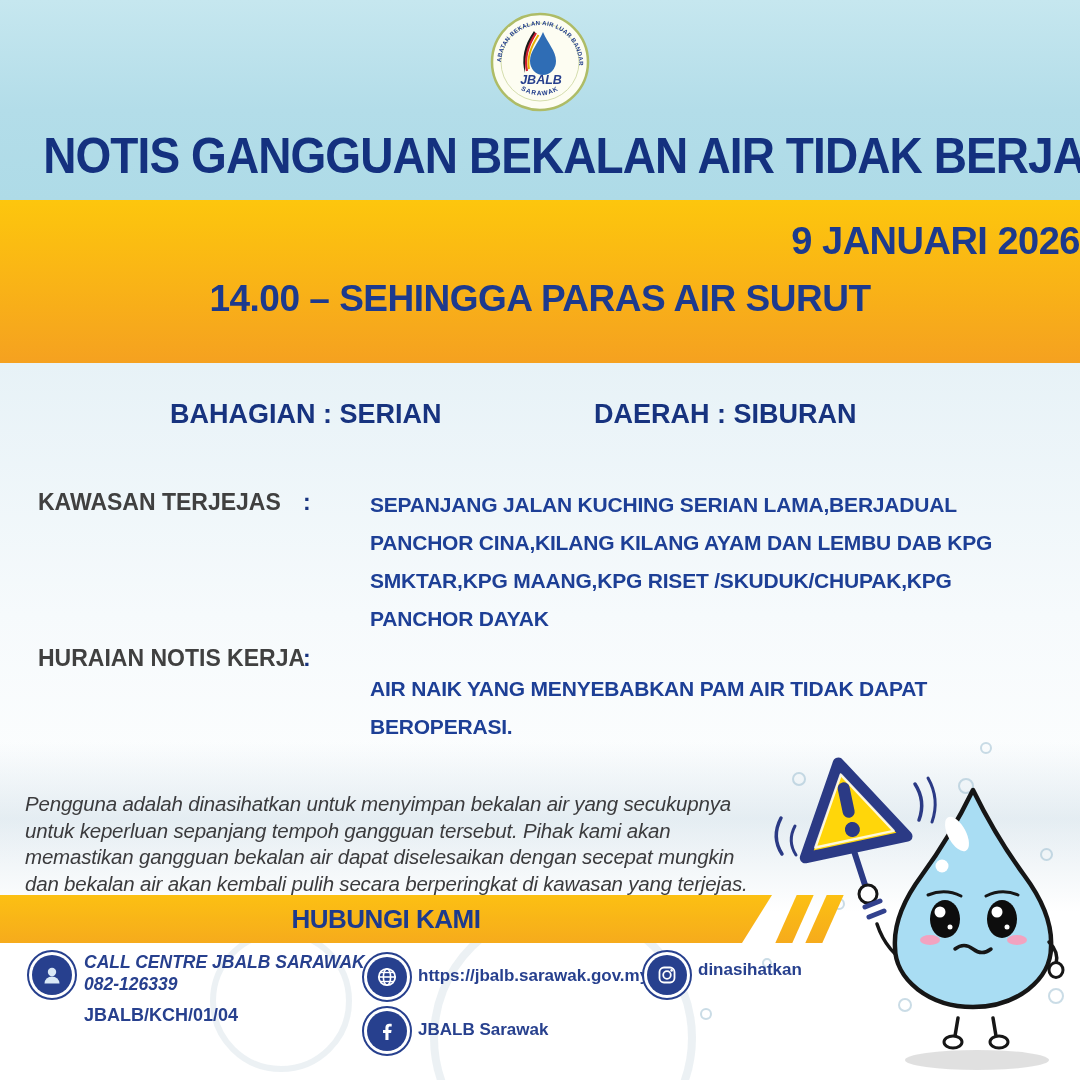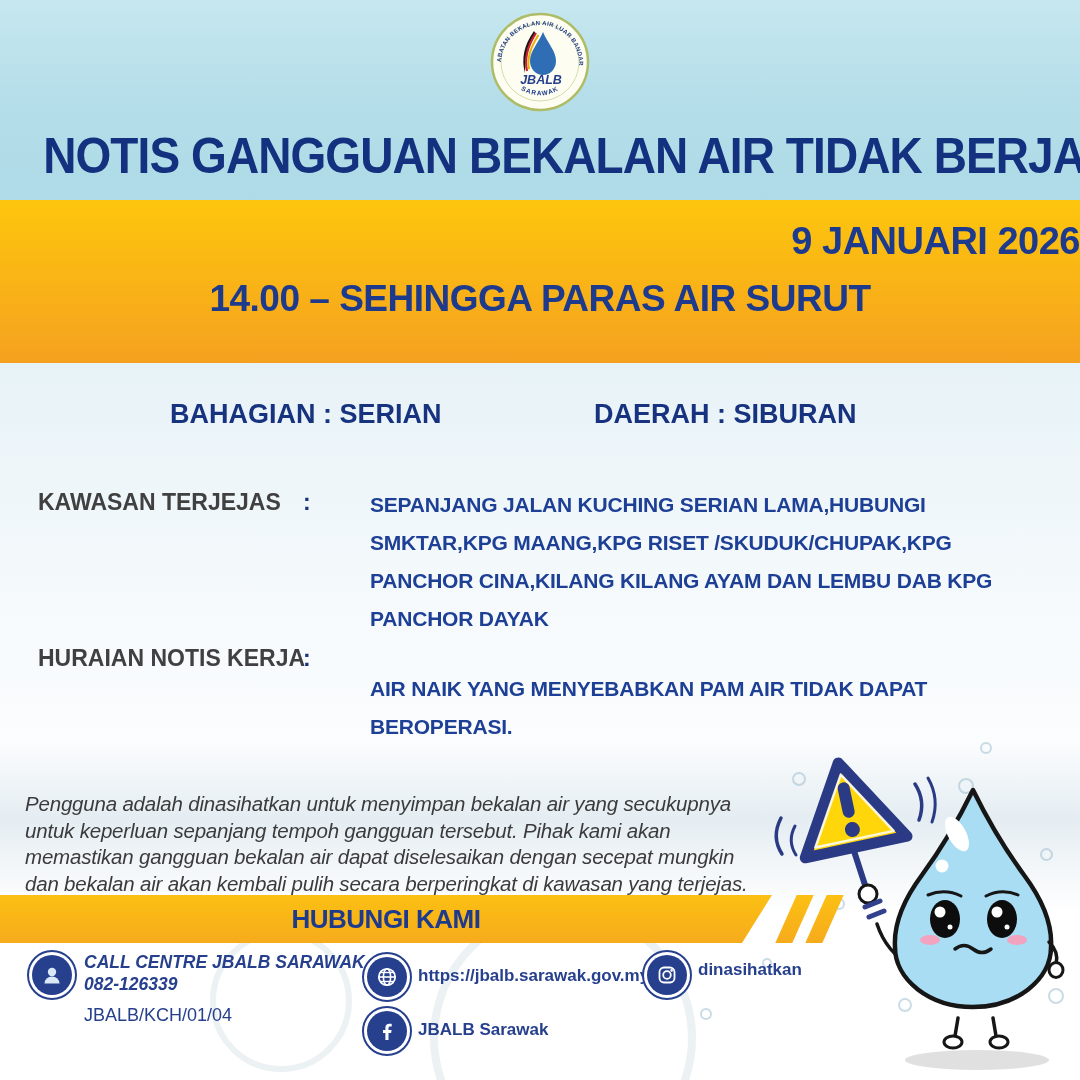--- a/index.html
+++ b/index.html
@@ -47,21 +47,21 @@
   .stripe{position:absolute;top:895px;width:17px;height:48px;transform:skewX(-24deg);
           background:linear-gradient(180deg,#fcc013,#f6ab1c);}
   .stripe1{left:786px;} .stripe2{left:816px;}
   
   .contact-icon{position:absolute;width:50px;height:50px;border:2px solid #27408e;border-radius:50%;
                 display:flex;align-items:center;justify-content:center;background:#fff;box-sizing:border-box;}
   .contact-icon .inner{width:40px;height:40px;border-radius:50%;background:#27408e;
                 display:flex;align-items:center;justify-content:center;}
   .contact-text{position:absolute;font-weight:bold;color:#27408e;white-space:nowrap;}
   .cc-line{font-size:17.5px;line-height:22px;font-style:italic;}
-  .ref-no{position:absolute;left:84px;top:1005px;font-size:18px;font-weight:normal;color:#27408e;}
+  .ref-no{position:absolute;left:84px;top:1005px;font-size:18px;font-weight:bold;color:#27408e;}
   
   .mascot{position:absolute;left:765px;top:742px;width:320px;height:340px;}
 </style>
 </head>
 <body>
 
 <div class="poster">
 
   <div class="header">
     <svg class="logo" viewBox="0 0 100 100">
@@ -92,23 +92,23 @@
   </div>
 
   <div class="body-bg"></div>
 
   <div class="region region-bahagian">BAHAGIAN : SERIAN</div>
   <div class="region region-daerah">DAERAH : SIBURAN</div>
 
   <div class="detail-label" style="left:38px;top:489px">KAWASAN TERJEJAS</div>
   <div class="detail-colon" style="left:303px;top:489px">:</div>
   <div class="detail-lines" style="top:494px">
-    <div>SEPANJANG JALAN KUCHING SERIAN LAMA,HUBUNGI</div>
+    <div>SEPANJANG JALAN KUCHING SERIAN LAMA,BERJADUAL</div>
+    <div>PANCHOR CINA,KILANG KILANG AYAM DAN LEMBU DAB KPG</div>
     <div>SMKTAR,KPG MAANG,KPG RISET /SKUDUK/CHUPAK,KPG</div>
-    <div>PANCHOR CINA,KILANG KILANG AYAM DAN LEMBU DAB KPG</div>
     <div>PANCHOR DAYAK</div>
   </div>
 
   <div class="detail-label" style="left:38px;top:645px">HURAIAN NOTIS KERJA</div>
   <div class="detail-colon" style="left:303px;top:645px">:</div>
   <div class="detail-lines" style="top:678px">
     <div>AIR NAIK YANG MENYEBABKAN PAM AIR TIDAK DAPAT</div>
     <div>BEROPERASI.</div>
   </div>
 

